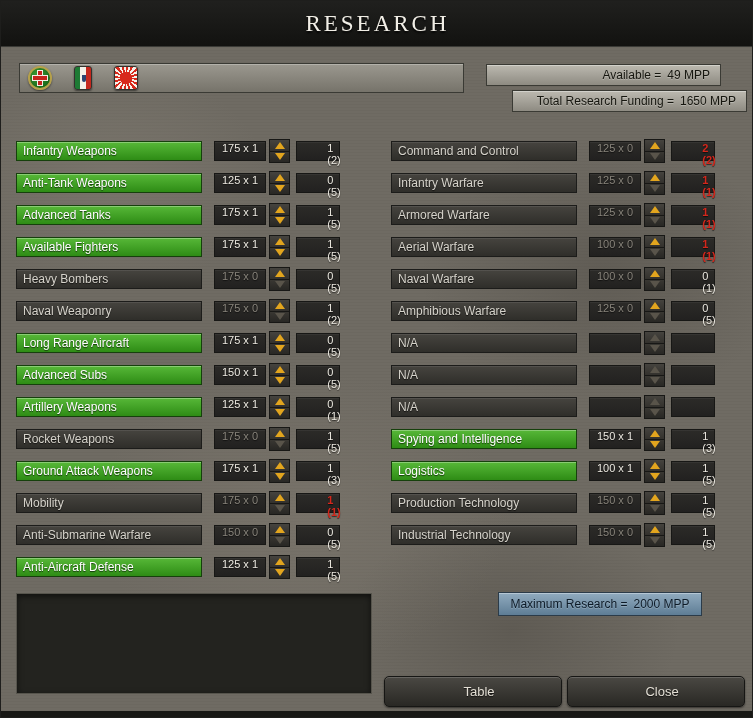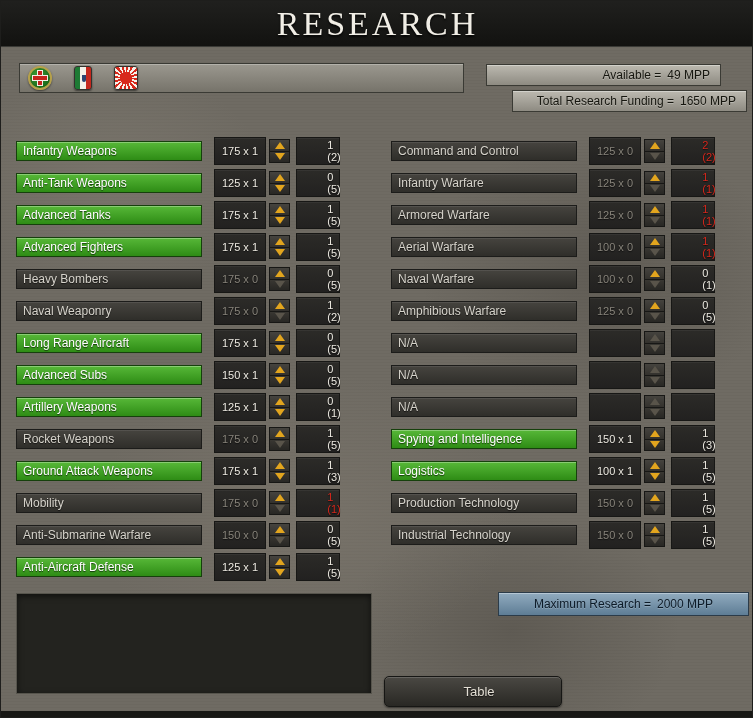--- a/index.html
+++ b/index.html
@@ -19,21 +19,21 @@
 
   
   .titlebar {
     position:absolute; left:0; top:0; width:753px; height:46px;
     background:linear-gradient(#20201e,#121210);
     border-bottom:1px solid #3a3a36;
     display:flex; align-items:center; justify-content:center;
   }
   .titlebar h1 {
     margin:18px; font-family:"Liberation Serif", serif; font-weight:normal;
-    font-size:34px; letter-spacing:3px; color:#f1eee6;
+    font-size:23px; letter-spacing:3px; color:#f1eee6;
     text-shadow:0 2px 2px rgba(0,0,0,0.8);
   }
 
   
   .flagbar {
     position:absolute; left:18px; top:62px; width:445px; height:30px;
     background:linear-gradient(#9b988f,#76736a);
     border:1px solid #3a3a34; box-shadow:inset 0 1px 0 rgba(255,255,255,0.25);
     display:flex; align-items:center; gap:22px; padding-left:8px;
   }
@@ -84,29 +84,29 @@
     cursor:pointer;
   }
   .label-text { font-size:12px; color:#d6d3cb; text-shadow:0 1px 1px rgba(0,0,0,0.65); white-space:nowrap; }
   .row.green .label-box {
     background:linear-gradient(#57b838,#2e8c15);
     border-color:#16400c; box-shadow:inset 0 1px 0 rgba(255,255,255,0.3);
   }
   .row.green .label-text { color:#ffffff; }
 
   .cost-box, .count-box {
-    height:28px; display:flex; align-items:center; justify-content:center;
+    height:20px; display:flex; justify-content:center;
     background:linear-gradient(#2c2b28,#222120);
     border:1px solid #171715; box-shadow:inset 0 1px 0 rgba(255,255,255,0.05);
   }
   .cost-box  { width:52px; margin-left:12px; }
   .count-box { width:44px; margin-left:6px;padding-left:32px; }
   .cost-text, .count-text { font-size:11px; color:#ece9e1; text-shadow:0 1px 1px rgba(0,0,0,0.6); }
   .row.zero .cost-text, .row.na .cost-text { color:#87837a; }
-  .row.red .count-text { color:#d3271c; }
+  .row.red .count-text { color:#d3271c;font-weight:bold; }
 
   .spinner {
     width:21px; height:24px; margin-left:3px;
     display:flex; flex-direction:column;
     border:1px solid #171715; background:#2a2926;
   }
   .spin-btn { flex:1; display:flex; align-items:center; justify-content:center; cursor:pointer; }
   .spin-btn.up   { background:linear-gradient(#45433e,#33312d); border-bottom:1px solid #171715; }
   .spin-btn.down { background:linear-gradient(#393732,#282724); }
   .tri-up   { width:0; height:0; border-left:5px solid transparent; border-right:5px solid transparent; border-bottom:7px solid #e2a51e; }
@@ -114,21 +114,21 @@
   .row.zero .tri-down, .row.na .tri-down { border-top-color:#59544a; }
   .row.na .tri-up { border-bottom-color:#59544a; }
 
   
   .desc-panel {
     position:absolute; left:15px; top:592px; width:356px; height:101px;
     background:#23231f; border:1px solid #56544c;
     box-shadow:inset 0 2px 6px rgba(0,0,0,0.6);
   }
   .max-box {
-    position:absolute; left:497px; top:591px; width:251px; height:24px;
+    position:absolute; left:497px; top:591px; width:204px; height:24px;
     background:linear-gradient(#91abbf,#5e7d95);
     border:1px solid #2b3b49; box-shadow:inset 0 1px 0 rgba(255,255,255,0.35);
     display:flex; align-items:center; justify-content:center; gap:6px;
     font-size:12px; color:#0d1b28; text-shadow:0 1px 0 rgba(255,255,255,0.2);
   }
   .dlg-btn {
     position:absolute; top:675px; width:178px; height:31px;
     background:linear-gradient(#4a4843,#292824);
     border:1px solid #161614; border-radius:5px;
     box-shadow:inset 0 1px 0 rgba(255,255,255,0.16), 0 1px 2px rgba(0,0,0,0.5);
@@ -220,21 +220,21 @@
       <div class="spin-btn down">
         <span class="tri-down"></span>
       </div>
     </div>
     <div class="count-box">
       <span class="count-text">1 (5)</span>
     </div>
   </div>
       <div class="row green">
     <div class="label-box">
-      <span class="label-text">Advanced Fighters</span>
+      <span class="label-text">Available Fighters</span>
     </div>
     <div class="cost-box">
       <span class="cost-text">175 x 1</span>
     </div>
     <div class="spinner">
       <div class="spin-btn up">
         <span class="tri-up"></span>
       </div>
       <div class="spin-btn down">
         <span class="tri-down"></span>
@@ -686,15 +686,16 @@
     </div>
 
   <div class="desc-panel"></div>
 
   <div class="max-box">
     <span>Maximum Research =</span>
     <span>2000 MPP</span>
   </div>
 
   <div class="dlg-btn btn-table">Table</div>
+  <div class="dlg-btn btn-close">Close</div>
 
   <div class="bottom-strip"></div>
 </div>
 
 </body></html>

